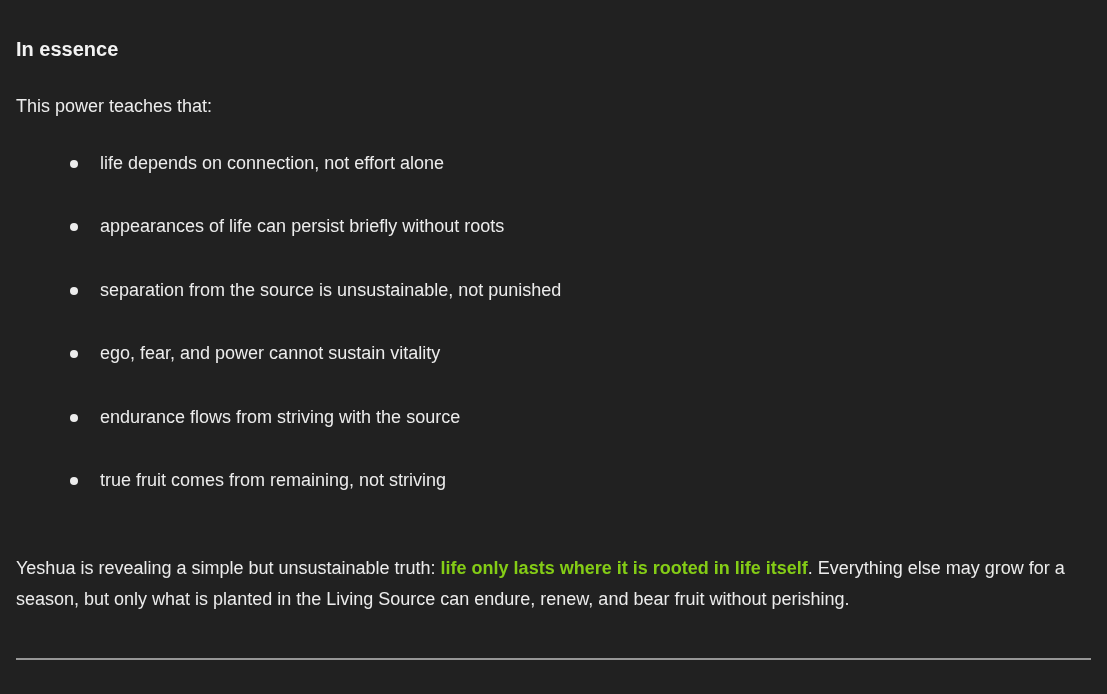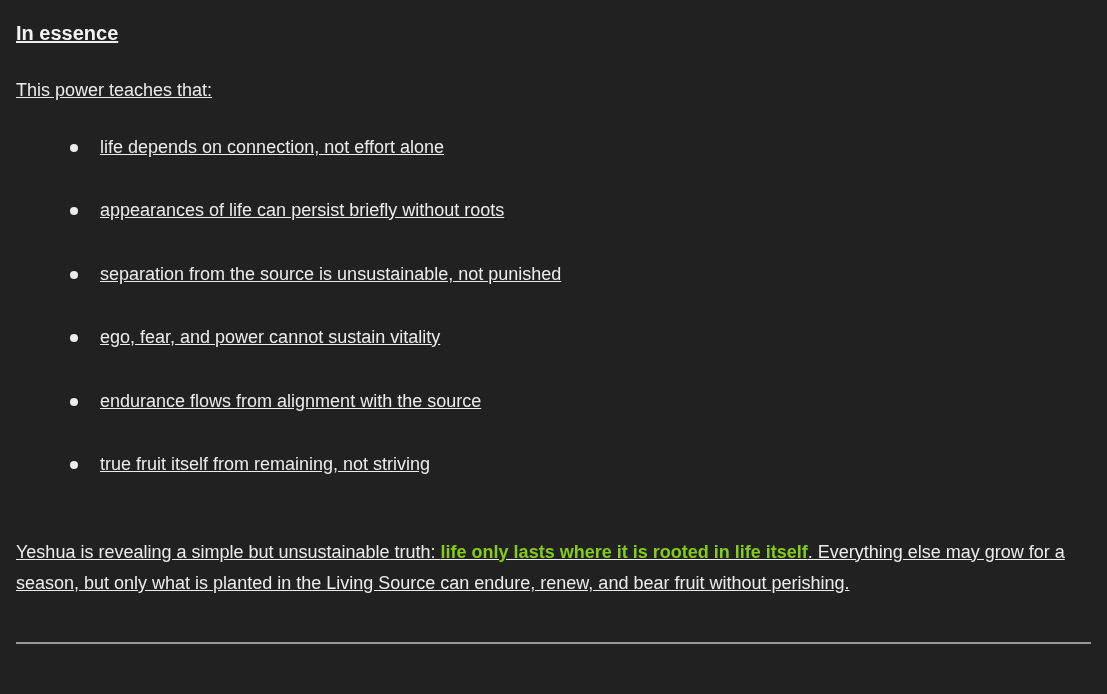--- a/index.html
+++ b/index.html
@@ -8,24 +8,23 @@
     width: 1107px;
     height: 694px;
     overflow: hidden;
     background: #212121;
     color: #ececec;
     font-family: "Liberation Sans", sans-serif;
     font-size: 18px;
     line-height: 31.5px;
   }
   .page {
-    padding: 20px 16px 0 16px;
+    padding: 36px 16px 0 16px;
     width: 100%;
     height: 100%;
-    text-decoration: underline;
   }
   h2.section-heading {
     font-size: 20px;
     line-height: 26px;
     font-weight: 700;
     margin: 0 0 29px 0;
     color: #f3f3f3;
   }
   p.intro {
     margin: 0 0 25px 0;
@@ -85,25 +84,25 @@
     <li>
       <span class="bullet"></span>
       <span class="li-text">separation from the source is unsustainable, not punished</span>
     </li>
     <li>
       <span class="bullet"></span>
       <span class="li-text">ego, fear, and power cannot sustain vitality</span>
     </li>
     <li>
       <span class="bullet"></span>
-      <span class="li-text">endurance flows from alignment with the source</span>
+      <span class="li-text">endurance flows from striving with the source</span>
     </li>
     <li>
       <span class="bullet"></span>
-      <span class="li-text">true fruit itself from remaining, not striving</span>
+      <span class="li-text">true fruit comes from remaining, not striving</span>
     </li>
   </ul>
 
   <p class="closing"><span>Yeshua is revealing a simple but unsustainable truth: </span><strong>life only lasts where it is rooted in life itself</strong><span>. Everything else may grow for a season, but only what is planted in the Living Source can endure, renew, and bear fruit without perishing.</span></p>
 
   <hr class="section-divider">
 
 </div>
 
 </body></html>

